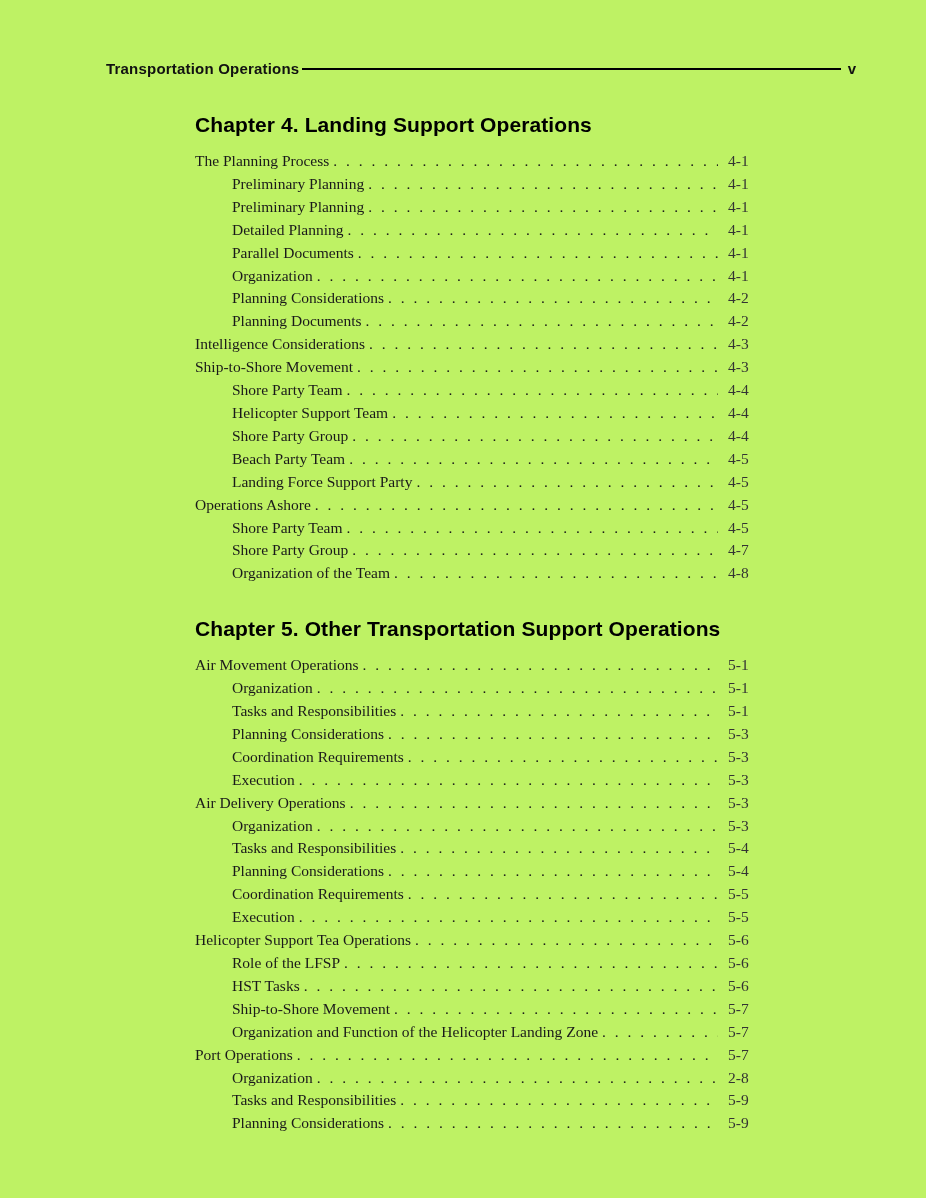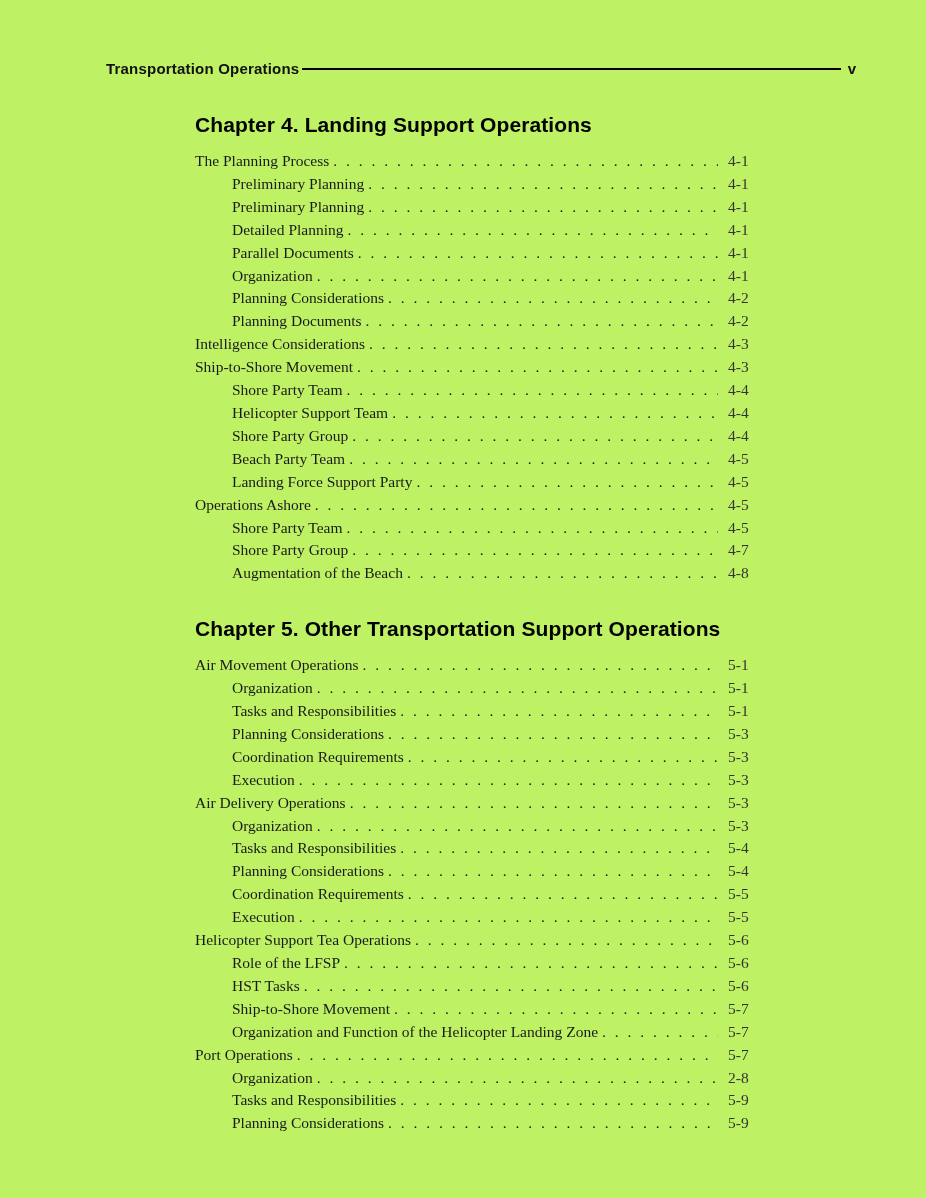--- a/index.html
+++ b/index.html
@@ -186,21 +186,21 @@
           <span class="entry-title">Shore Party Team</span>
           <span class="leader">. . . . . . . . . . . . . . . . . . . . . . . . . . . . . . . . . . . . . . . . . . . . . . . . . . . . . . . . . . . . . . . . . . . . . . . . . . . . . . . . . . . . . . . . . . . . . . . . . . . . . . . . . . . . . . . . . . . . . . . . . . . . . . . . . . . . . . . . . . . . . . . . . . . . . . . . . . . . . . . . </span>
           <span class="entry-page">4-5</span>
         </div>
         <div class="toc-row level-1">
           <span class="entry-title">Shore Party Group</span>
           <span class="leader">. . . . . . . . . . . . . . . . . . . . . . . . . . . . . . . . . . . . . . . . . . . . . . . . . . . . . . . . . . . . . . . . . . . . . . . . . . . . . . . . . . . . . . . . . . . . . . . . . . . . . . . . . . . . . . . . . . . . . . . . . . . . . . . . . . . . . . . . . . . . . . . . . . . . . . . . . . . . . . . . </span>
           <span class="entry-page">4-7</span>
         </div>
         <div class="toc-row level-1">
-          <span class="entry-title">Augmentation of the Beach</span>
+          <span class="entry-title">Organization of the Team</span>
           <span class="leader">. . . . . . . . . . . . . . . . . . . . . . . . . . . . . . . . . . . . . . . . . . . . . . . . . . . . . . . . . . . . . . . . . . . . . . . . . . . . . . . . . . . . . . . . . . . . . . . . . . . . . . . . . . . . . . . . . . . . . . . . . . . . . . . . . . . . . . . . . . . . . . . . . . . . . . . . . . . . . . . . </span>
           <span class="entry-page">4-8</span>
         </div>
       </section>
       <section class="chapter">
         <h2 class="chapter-heading">Chapter 5. Other Transportation Support Operations</h2>
         <div class="toc-row level-0">
           <span class="entry-title">Air Movement Operations</span>
           <span class="leader">. . . . . . . . . . . . . . . . . . . . . . . . . . . . . . . . . . . . . . . . . . . . . . . . . . . . . . . . . . . . . . . . . . . . . . . . . . . . . . . . . . . . . . . . . . . . . . . . . . . . . . . . . . . . . . . . . . . . . . . . . . . . . . . . . . . . . . . . . . . . . . . . . . . . . . . . . . . . . . . . </span>
           <span class="entry-page">5-1</span>

